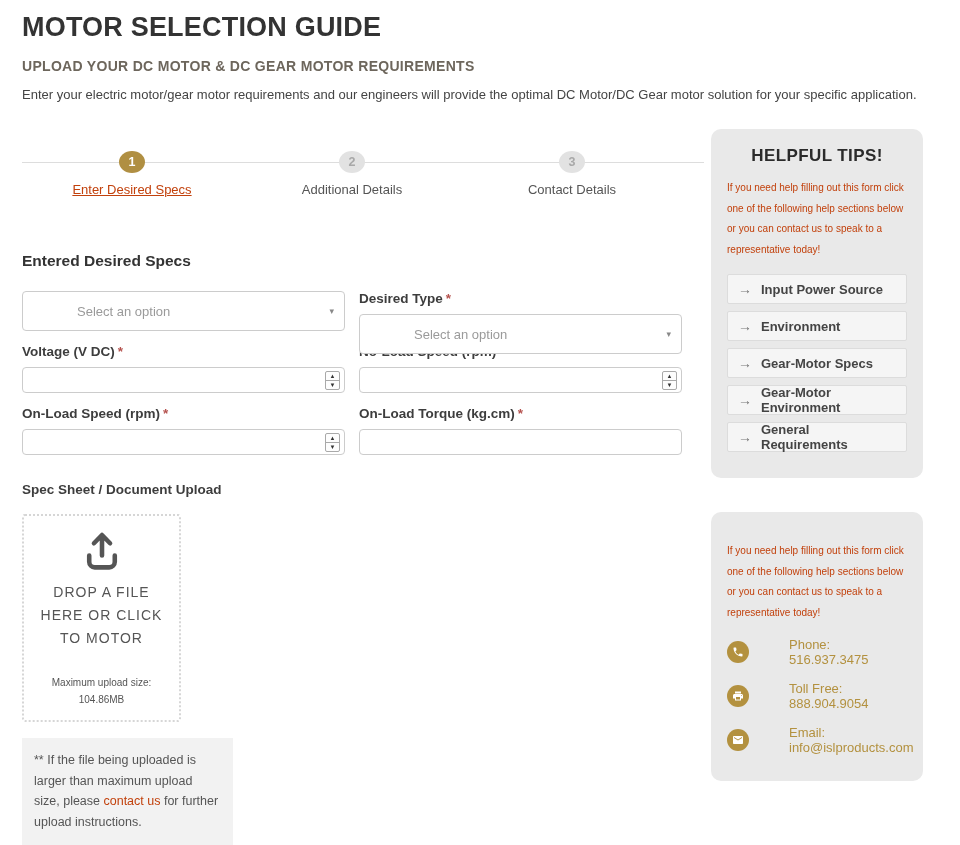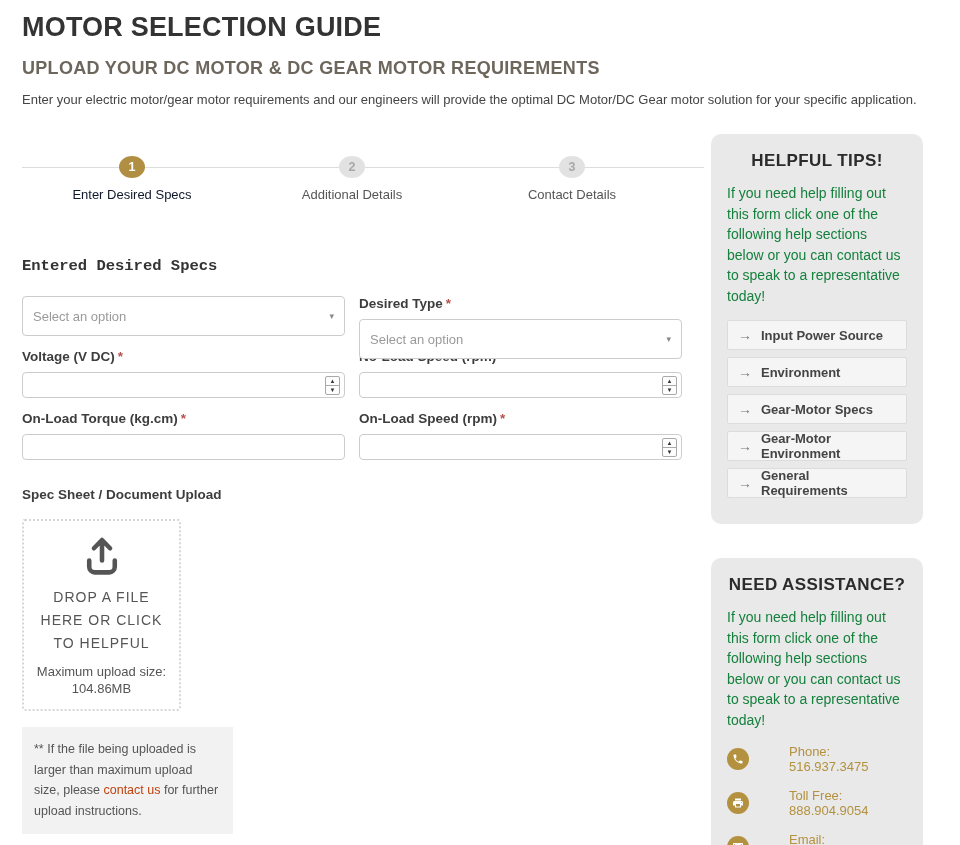--- a/index.html
+++ b/index.html
@@ -5,85 +5,85 @@
   * { margin:0; padding:0; box-sizing:border-box; }
   html,body { background:#fff; }
   body {
     width:960px; height:845px; overflow:hidden;
     font-family:"Liberation Sans", sans-serif; color:#444;
   }
   .page { padding:0 26px 0 22px; }
 
   
   .page-title { margin-top:12px; font-size:27px; font-weight:bold; color:#333; letter-spacing:.2px; }
-  .page-subtitle { margin-top:15px; font-size:18px; font-weight:bold; color:#6d665c; letter-spacing:.3px; }
+  .page-subtitle { margin-top:15px; font-size:14px; font-weight:bold; color:#6d665c; letter-spacing:.3px; }
   .page-desc { margin-top:13px; font-size:13px; color:#444; }
 
   
   .columns { display:flex; align-items:flex-start; margin-top:27px; }
   .main { width:660px; }
   .sidebar { width:212px; margin-left:29px; }
 
   
   .steps { position:relative; height:76px; }
   .steps-line { position:absolute; left:0; right:-22px; top:33px; height:1px; background:#ddd; }
   .steps-row { position:relative; display:flex; }
   .step { width:220px; text-align:center; cursor:pointer; }
   .step-circle {
     width:26px; height:22px; margin:22px auto 0; border-radius:50%;
     background:#e2e2e2; color:#a8a8a8; font-size:12.5px; font-weight:bold;
     line-height:22px; text-align:center;
   }
   .step.active .step-circle { background:#b08f42; color:#fff; }
   .step-label { margin-top:9px; font-size:13px; color:#555; }
-  .step.active .step-label { color:#0f172a; }
-
-  
-  .section-title { margin-top:47px; font-size:15.5px; font-weight:bold; color:#333;font-family:Liberation Mono, monospace; }
+  .step.active .step-label { color:#c2410c;text-decoration:underline; }
+
+  
+  .section-title { margin-top:47px; font-size:15.5px; font-weight:bold; color:#333; }
   .form-grid { margin-top:21px; display:grid; grid-template-columns:323px 323px; column-gap:14px; }
   .field { margin-bottom:13px; }
   .field-label { font-size:13.5px; font-weight:bold; color:#3d3d3d; margin-bottom:8px; }
   .req { color:#b5524e; font-weight:bold; margin-left:3px; }
   .control { position:relative; height:26px; border:1px solid #ccc; border-radius:4px; background:#fff; }
   .select-box { display:flex; align-items:center; padding:0 10px; height:100%; cursor:pointer; }
-  .select-placeholder { font-size:13px; color:#9a9a9a; flex:1; }
+  .select-placeholder { font-size:13px; color:#9a9a9a; flex:1;margin-left:44px; }
   .select-caret { font-size:9px; color:#888; }
   .text-input { width:100%; height:100%; border:none; outline:none; border-radius:4px;
     padding:0 26px 0 10px; font-size:13px; color:#333; font-family:"Liberation Sans",sans-serif; background:transparent; }
   .spinner {
     position:absolute; right:4px; top:3px; width:15px; height:19px;
     border:1px solid #a9a9a9; border-radius:2px; display:flex; flex-direction:column; cursor:pointer; background:#fdfdfd;
   }
   .spinner span { flex:1; display:flex; align-items:center; justify-content:center; font-size:6px; color:#333; line-height:1; }
   .spinner span + span { border-top:1px solid #a9a9a9; }
 
   
   .upload-section { margin-top:14px; }
   .dropzone {
     margin-top:17px; width:159px; min-height:182px; border:2px dotted #d6d6d6; border-radius:3px;
     text-align:center; cursor:pointer; padding:13px 8px 12px; background:#fff;
   }
   .dropzone-text {
     margin:6px auto 0; max-width:132px; font-size:14px; color:#555;
     letter-spacing:1px; line-height:23px;
   }
-  .dropzone-max { margin-top:8px; font-size:13px; color:#555; line-height:17px; }
+  .dropzone-max { margin-top:24px; font-size:10px; color:#555; line-height:17px; }
 
   
   .note {
     margin-top:16px; width:211px; background:#f2f2f2; padding:12px 12px 13px;
     font-size:12.5px; color:#555; line-height:20.5px;
   }
   .note a { color:#c2410c; text-decoration:none; cursor:pointer; }
 
   
   .panel { background:#e9e9e9; border-radius:10px; padding:17px 16px 26px; }
   .panel + .panel { margin-top:34px; }
   .panel-title { text-align:center; font-size:17px; font-weight:bold; color:#2b2b2b; letter-spacing:.4px; }
-  .panel-body { margin-top:12px; font-size:14px; color:#15803d; line-height:20.5px; }
+  .panel-body { margin-top:12px; font-size:10px; color:#c2410c; line-height:20.5px; }
   .tip-links { margin-top:14px; }
   .tip-link {
     display:flex; align-items:center; background:#f5f5f5; border:1px solid #dcdcdc; border-radius:2px;
     height:30px; padding:0 10px; margin-top:7px; cursor:pointer;
   }
   .tip-arrow { color:#777; font-size:14px; margin-right:9px; }
   .tip-label { font-size:13px; font-weight:bold; color:#444; }
   .contact-list { margin-top:6px; }
   .contact-row { display:flex; align-items:center; margin-top:14px; cursor:pointer;gap:31px; }
   .contact-icon {
@@ -158,46 +158,46 @@
           <div class="control">
             <input class="text-input" type="text" style="">
             <div class="spinner">
                 <span>▲</span>
                 <span>▼</span>
               </div>
           </div>
         </div>
 
         <div class="field">
-          <div class="field-label"><span>On-Load Torque (kg.cm)</span><span class="req">*</span></div>
-          <div class="control">
-            <input class="text-input" type="text" style="">
-          </div>
-        </div>
-
-        <div class="field">
           <div class="field-label"><span>On-Load Speed (rpm)</span><span class="req">*</span></div>
           <div class="control">
             <input class="text-input" type="text" style="">
             <div class="spinner">
                 <span>▲</span>
                 <span>▼</span>
               </div>
+          </div>
+        </div>
+
+        <div class="field">
+          <div class="field-label"><span>On-Load Torque (kg.cm)</span><span class="req">*</span></div>
+          <div class="control">
+            <input class="text-input" type="text" style="">
           </div>
         </div>
       </div>
 
       <div class="upload-section">
         <div class="field-label">Spec Sheet / Document Upload</div>
         <div class="dropzone">
           <svg width="46" height="42" viewBox="0 0 24 23">
             <path d="M5 14.5v3.5a3 3 0 0 0 3 3h8a3 3 0 0 0 3-3v-3.5" stroke="#555" stroke-width="2.5" fill="none" stroke-linecap="round"></path>
             <path d="M12 14.5V3.6M7.6 7.8 12 3.3l4.4 4.5" stroke="#555" stroke-width="2.5" fill="none" stroke-linecap="round" stroke-linejoin="round"></path>
           </svg>
-          <div class="dropzone-text">DROP A FILE HERE OR CLICK TO HELPFUL</div>
+          <div class="dropzone-text">DROP A FILE HERE OR CLICK TO MOTOR</div>
           <div class="dropzone-max">
             <div>Maximum upload size:</div>
             <div>104.86MB</div>
           </div>
         </div>
       </div>
 
       <div class="note"><span>** If the file being uploaded is larger than maximum upload size, please </span><a>contact us</a><span> for further upload instructions.</span></div>
 
     </div>
@@ -225,21 +225,20 @@
             <span class="tip-label">Gear-Motor Environment</span>
           </div>
           <div class="tip-link">
             <span class="tip-arrow">→</span>
             <span class="tip-label">General Requirements</span>
           </div>
         </div>
       </div>
 
       <div class="panel">
-        <div class="panel-title">NEED ASSISTANCE?</div>
         <div class="panel-body">If you need help filling out this form click one of the following help sections below or you can contact us to speak to a representative today!</div>
         <div class="contact-list">
 
           <div class="contact-row">
             <span class="contact-icon">
               <svg width="12" height="12" viewBox="0 0 24 24">
                   <path fill="#fff" d="M6.62 10.79c1.44 2.83 3.76 5.14 6.59 6.59l2.2-2.21c.27-.27.67-.36 1.02-.24 1.12.37 2.33.57 3.57.57.55 0 1 .45 1 1V20c0 .55-.45 1-1 1-9.39 0-17-7.61-17-17 0-.55.45-1 1-1h3.5c.55 0 1 .45 1 1 0 1.25.2 2.45.57 3.57.11.35.03.74-.25 1.02l-2.2 2.2z"></path>
                 </svg>
             </span>
             <span class="contact-label">Phone: 516.937.3475</span>

